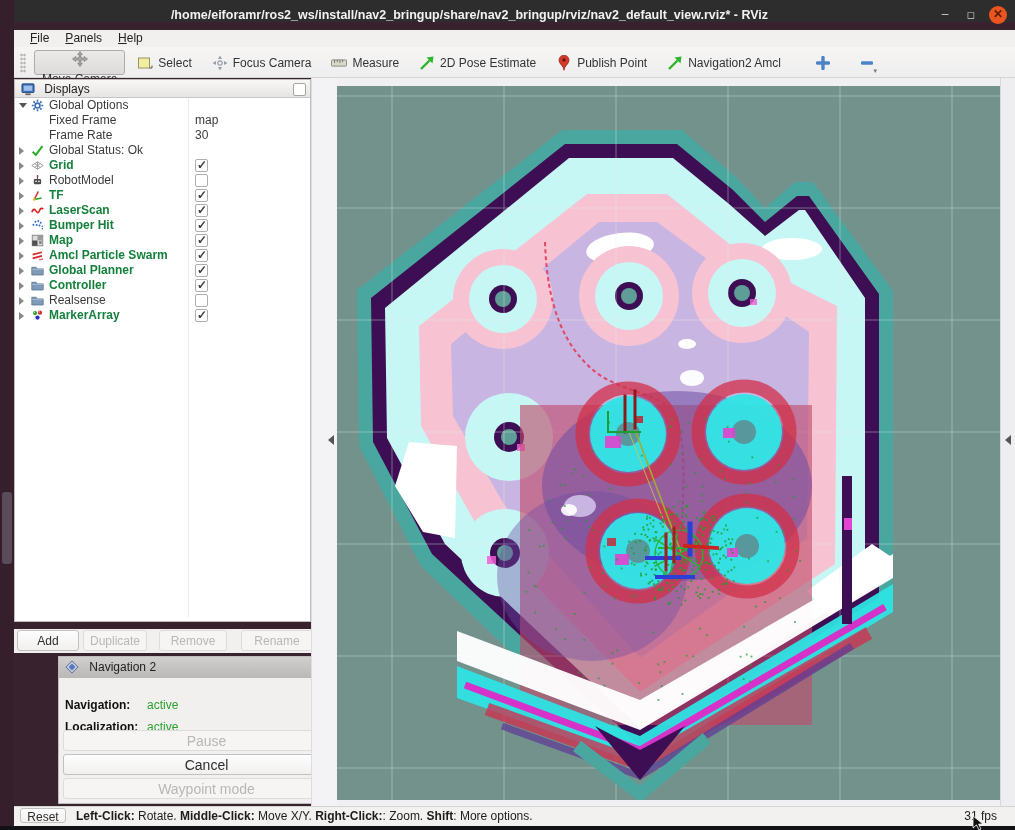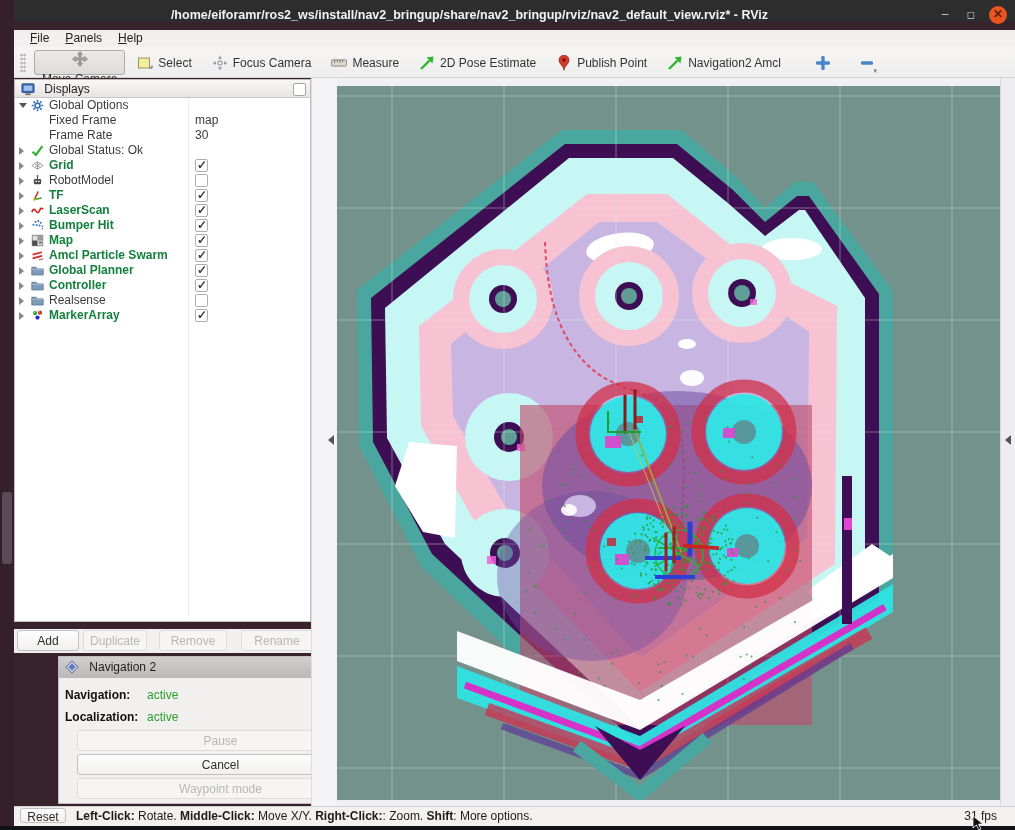--- a/index.html
+++ b/index.html
@@ -59,21 +59,21 @@
   .btn.disabled { color:#b9b7b5; border-color:#dedcda; background:#f6f5f4; }
   .dbtn { position:absolute; top:1px; height:21px; line-height:20px; font-size:12px; }
 
   
   #nav2-panel { left:14px; top:656px; width:297px; height:148px; background:#f1f0ef; border:1px solid #bfbdbb;margin-left:44px; }
   #nav2-header { height:21px; background:linear-gradient(#d2d0ce,#bab8b6); line-height:21px; padding-left:6px; position:relative; color:#1e1e1e; }
   #nav2-header .ph-icon { display:inline-block; vertical-align:-3px; margin-right:7px; }
   .nav-row { position:relative; height:22px; line-height:22px; }
   .nav-label { position:absolute; left:6px; font-weight:bold; color:#111; }
   .nav-value { position:absolute; left:88px; color:#2ca02c; }
-  .nav-btn { position:absolute; left:18px; width:287px; height:21px; line-height:20px; font-size:12px; }
+  .nav-btn { position:absolute; left:4px; width:287px; height:21px; line-height:20px; font-size:14px; }
 
   
   #left-gutter { left:311px; top:78px; width:26px; height:728px; background:#f3f3f5; border-left:1px solid #dddde0; }
   #right-gutter { left:1000px; top:78px; width:15px; height:728px; background:#eeeef1; border-left:1px solid #d8d8db; }
   #top-gutter { left:337px; top:78px; width:663px; height:8px; background:#f0f0f2; }
   #bottom-gutter { left:337px; top:800px; width:663px; height:6px; background:#f0f0f2; }
   .collapse-arrow { position:absolute; width:0; height:0; border-right:6px solid #555; border-top:5px solid transparent; border-bottom:5px solid transparent; }
 
   
   #view { left:337px; top:86px; width:663px; height:714px; background:#73928b; }
@@ -346,21 +346,21 @@
     <div id="nav2-header">
       <span class="ph-icon">
         <svg width="14" height="14" viewBox="0 0 16 16">
             <path d="M8 1 L15 8 L8 15 L1 8 Z" fill="#c3cde2" stroke="#51608e"></path>
             <path d="M8 4 L12 8 L8 12 L4 8 Z" fill="#5a79c0"></path>
           </svg>
       </span>
       <span>Navigation 2</span>
       <span class="panel-cb" style="top:4px;"></span>
     </div>
-    <div id="nav2-body" style="position:relative; padding-top:6px;">
+    <div id="nav2-body" style="position:relative; padding-top:16px;">
         <div class="nav-row">
           <span class="nav-label">Navigation:</span>
           <span class="nav-value" style="color:#2ca02c">active</span>
         </div>
         <div class="nav-row">
           <span class="nav-label">Localization:</span>
           <span class="nav-value" style="color:#2ca02c">active</span>
         </div>
         <div class="btn nav-btn disabled" style="top: 52px;">Pause</div>
         <div class="btn nav-btn" style="top: 76px;">Cancel</div>

